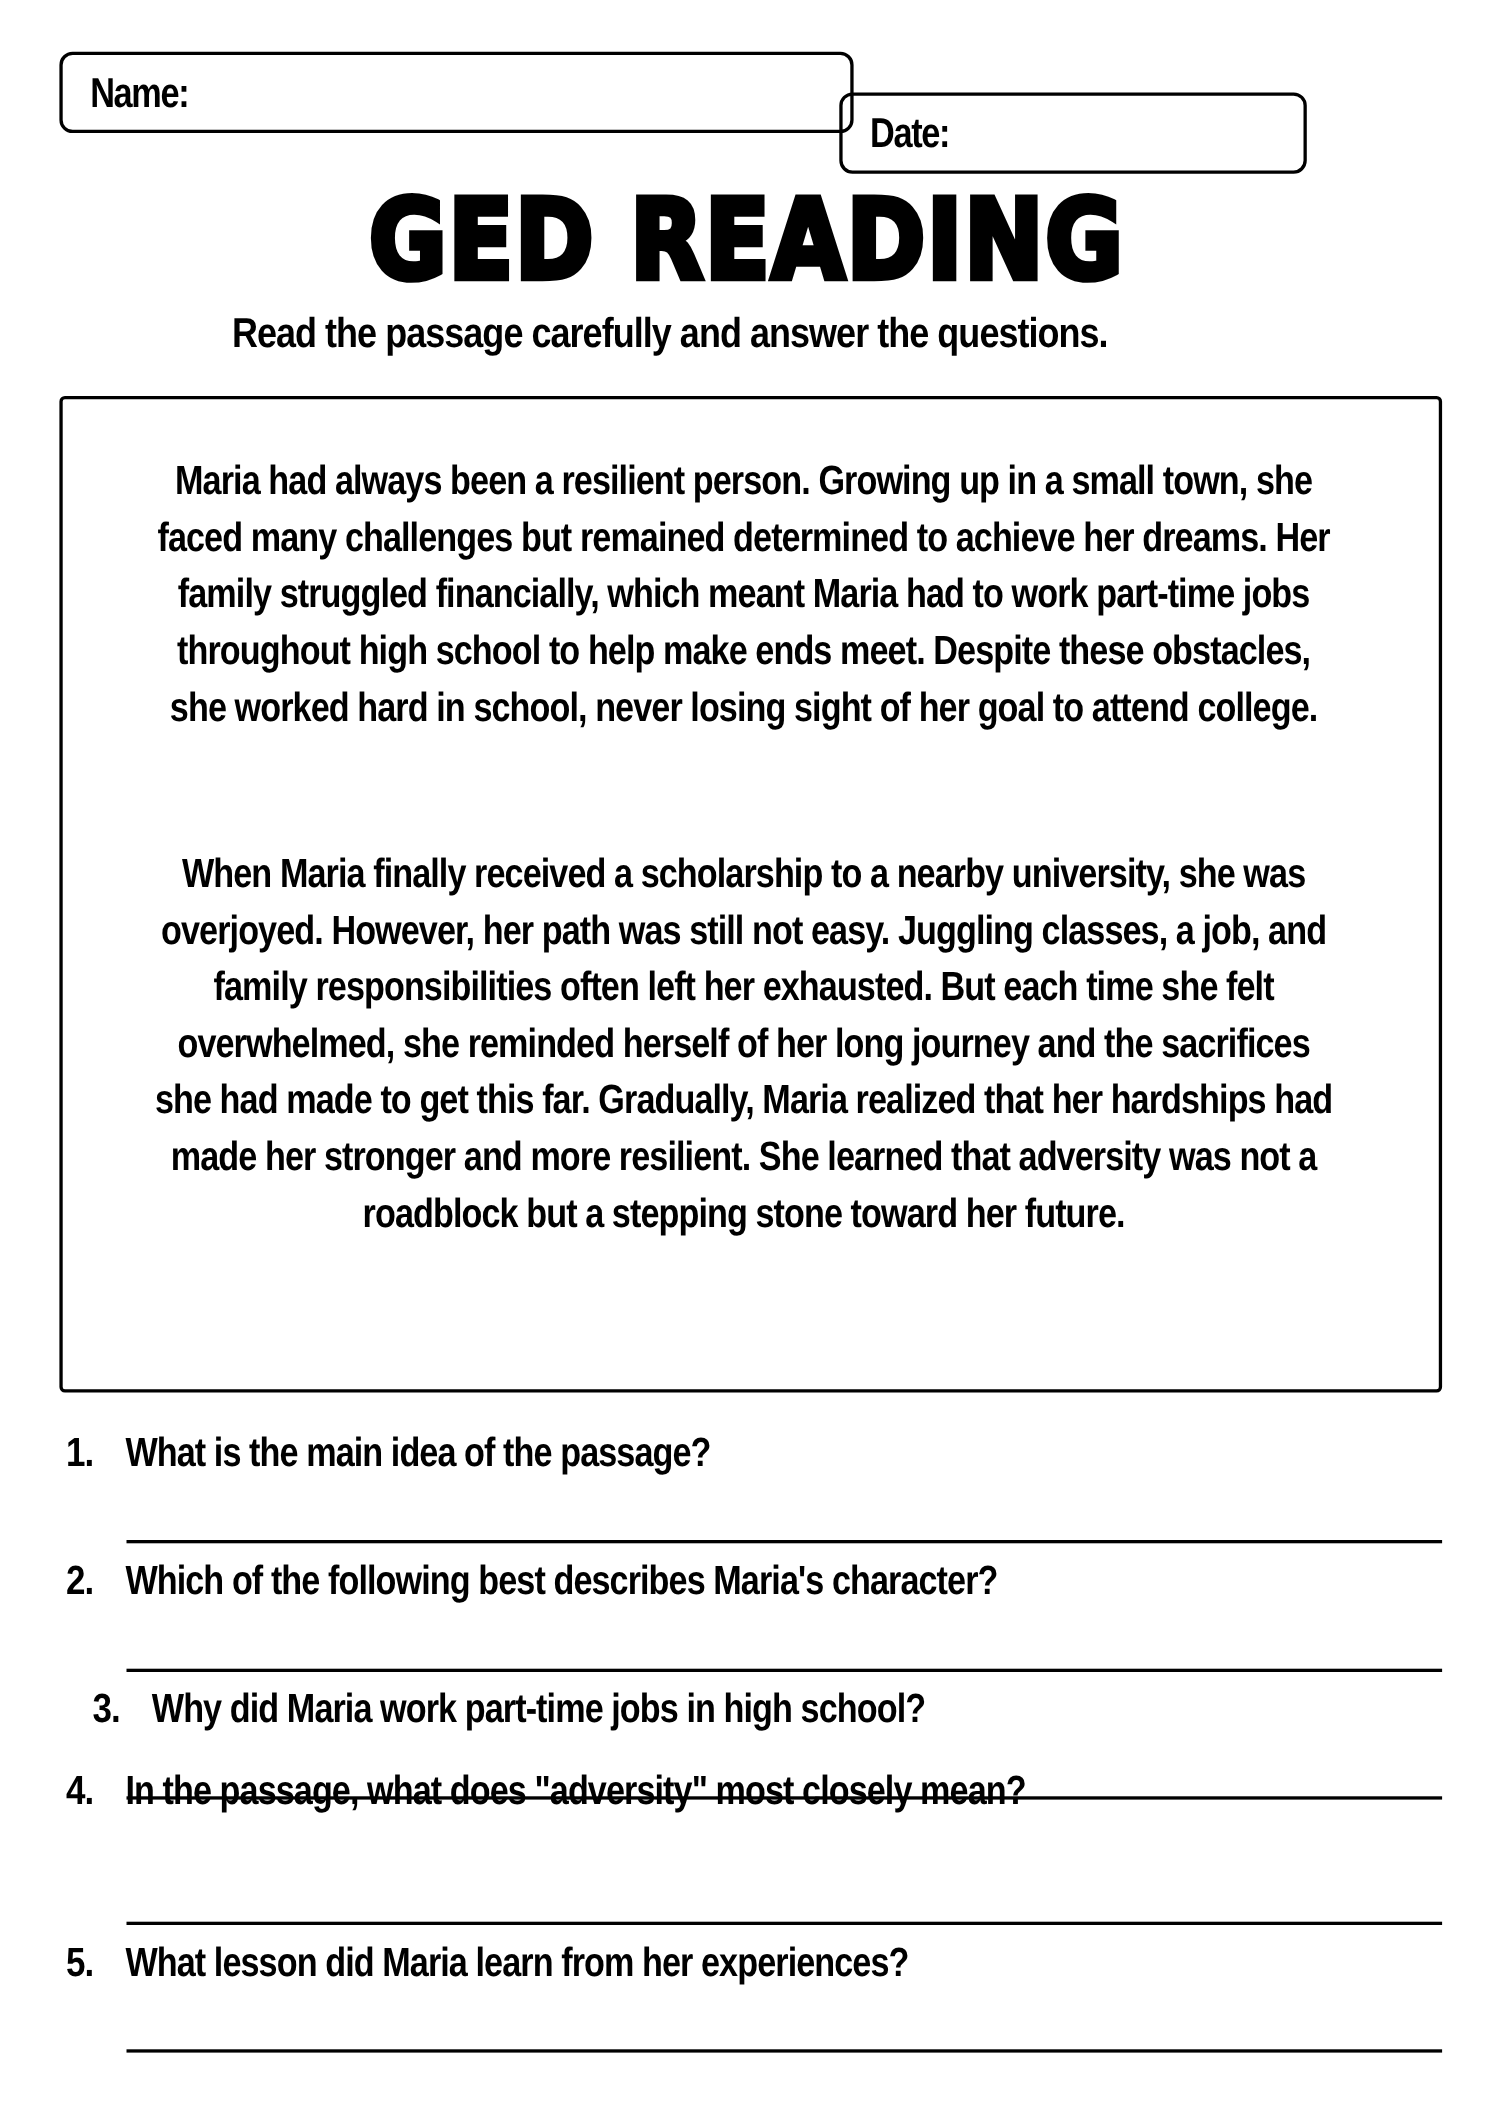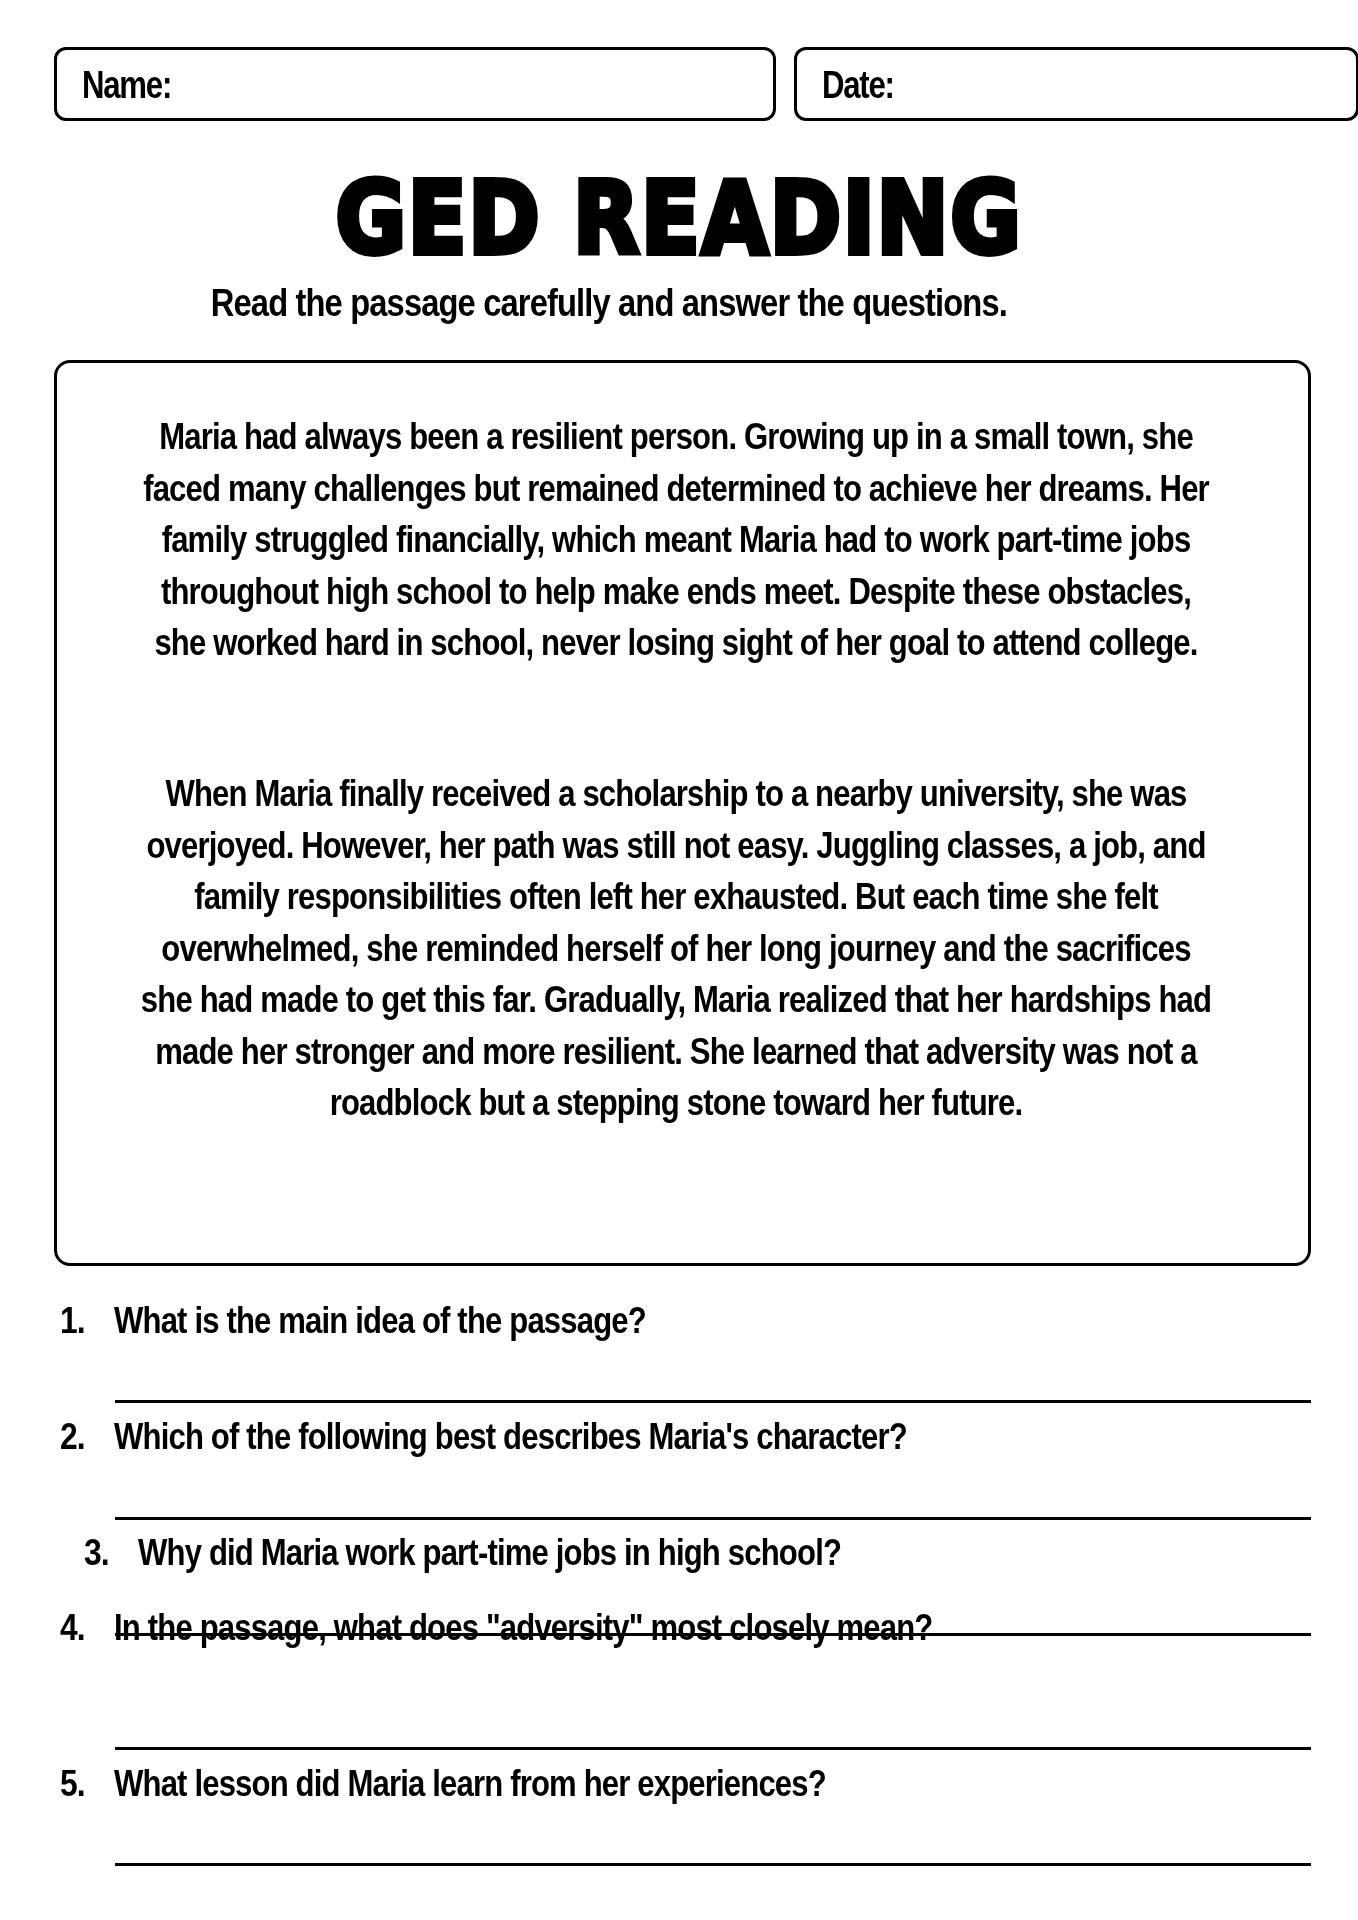--- a/index.html
+++ b/index.html
@@ -3,29 +3,29 @@
 <meta charset="utf-8">
 <style>
   html, body { margin:0; padding:0; background:#ffffff; }
   body { width:1358px; height:1920px; position:relative; overflow:hidden;
          font-family:"Liberation Sans", "DejaVu Sans", sans-serif; color:#000; }
   .field { position:absolute; top:47px; height:74px; border:3px solid #000; border-radius:12px;
            box-sizing:border-box; }
   .field .lbl { position:absolute; left:25px; top:14px; font-size:38px; font-weight:bold;
                 letter-spacing:-1.5px; transform:scaleX(0.82); transform-origin:left center; }
   #name-box { left:54px; width:722px; }
-  #date-box { left:794px; width:565px; }
+  #date-box { left:763px; width:425px;margin-top:37px; }
   #title { position:absolute; left:0; width:1358px; top:160px; text-align:center;
            font-family:"DejaVu Sans", sans-serif; font-weight:bold; font-size:100px;
            letter-spacing:2px; -webkit-text-stroke:6px #000; transform:scaleX(0.86) scaleY(1.0); }
   #subtitle { position:absolute; left:0; width:1218px; top:282px; text-align:center;
               font-size:38px; font-weight:bold; letter-spacing:-1px; }
   .sub-inner { display:inline-block; transform:scaleX(0.86); }
   #passage { position:absolute; left:54px; top:360px; width:1257px; height:906px;
-             border:3px solid #000; border-radius:16px; box-sizing:border-box; }
+             border:3px solid #000; border-radius:5px; box-sizing:border-box; }
   .para { position:absolute; left:20px; right:20px; text-align:center; font-size:37px; font-weight:bold;
           line-height:51.5px; letter-spacing:-1px; }
   .para-inner { display:inline-block; width:1280px; transform:scaleX(0.84); transform-origin:center top;
                 margin-left:-41px; }
   #para1 { top:48px; }
   #para2 { top:405px; }
   .q { position:absolute; left:60px; font-size:37px; font-weight:bold; letter-spacing:-1px; }
   .q .num { display:inline-block; width:54px; transform:scaleX(0.86); transform-origin:left center; }
   .q .txt { display:inline-block; transform:scaleX(0.84); transform-origin:left center; white-space:nowrap; }
   .ans-line { position:absolute; left:115px; width:1196px; height:3px; background:#000; }

